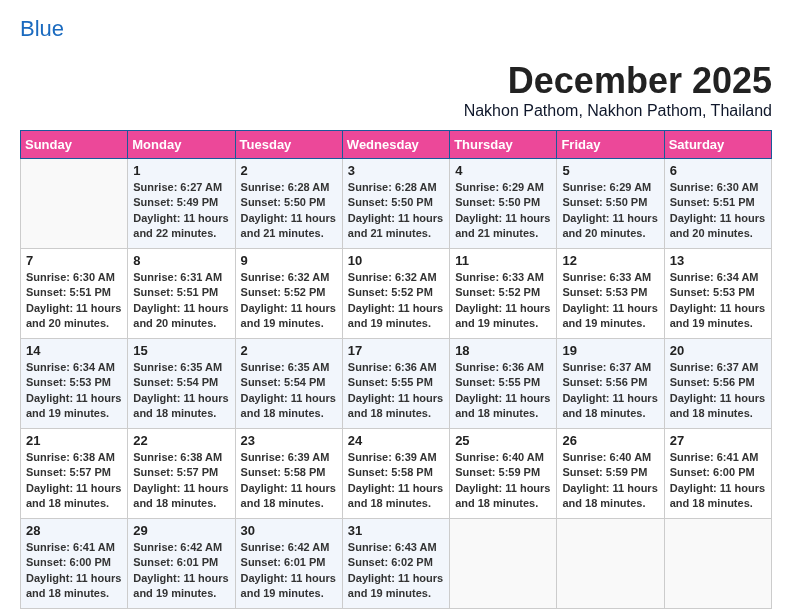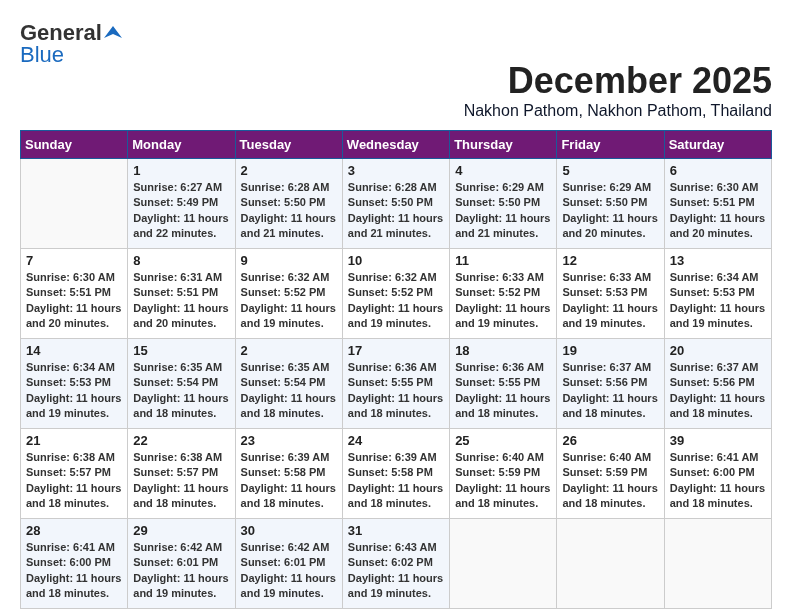--- a/index.html
+++ b/index.html
@@ -33,21 +33,21 @@
     .location-title {
       font-size: 16px;
       color: #0f172a;
     }
     table {
       width: 100%;
       border-collapse: collapse;
       font-size: 11px;
     }
     thead tr th {
-      background-color: #701a75;
+      background-color: #ec4899;
       color: #fff;
       padding: 6px 4px;
       text-align: left;
       font-size: 13px;
       border: 1px solid #1a5a9a;
     }
     tbody tr td {
       border: 1px solid #ccc;
       vertical-align: top;
       padding: 4px 5px;
@@ -71,26 +71,20 @@
     .empty-cell { background: #f9f9f9; }
     tbody tr:nth-child(odd) td { background-color: #f2f6fc; }
     tbody tr:nth-child(even) td { background-color: #ffffff; }
     .empty-cell { background-color: #f9f9f9 !important; }
   </style>
 </head>
 <body>
 
 <div class="header">
   <div class="logo">
-    <div style="display:flex; align-items:center; gap:2px;">
-      <span style="font-size:22px; font-weight:bold; color:#333;">General</span>
-      <svg width="18" height="18" viewBox="0 0 18 18">
-        <polygon points="9,2 18,14 9,10 0,14" fill="#1a6abf"></polygon>
-      </svg>
-    </div>
     <span style="font-size:22px; font-weight:normal; color:#1a6abf; margin-top:-4px;">Blue</span>
   </div>
   <div class="title-section">
     <div class="month-title">December 2025</div>
     <div class="location-title">Nakhon Pathom, Nakhon Pathom, Thailand</div>
   </div>
 </div>
 
 <table>
   <thead>
@@ -315,21 +309,21 @@
         </td>
         <td>
           <span class="day-number">26</span>
           <div class="day-info">
             <span>Sunrise: 6:40 AM</span><br>
             <span>Sunset: 5:59 PM</span><br>
             <span>Daylight: 11 hours and 18 minutes.</span>
           </div>
         </td>
         <td>
-          <span class="day-number">39</span>
+          <span class="day-number">27</span>
           <div class="day-info">
             <span>Sunrise: 6:41 AM</span><br>
             <span>Sunset: 6:00 PM</span><br>
             <span>Daylight: 11 hours and 18 minutes.</span>
           </div>
         </td>
       </tr>
       <tr>
         <td>
           <span class="day-number">28</span>

